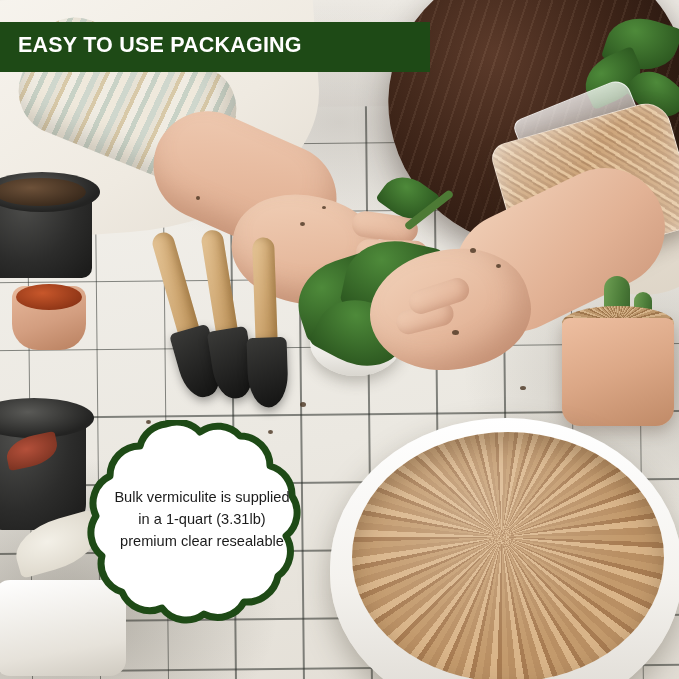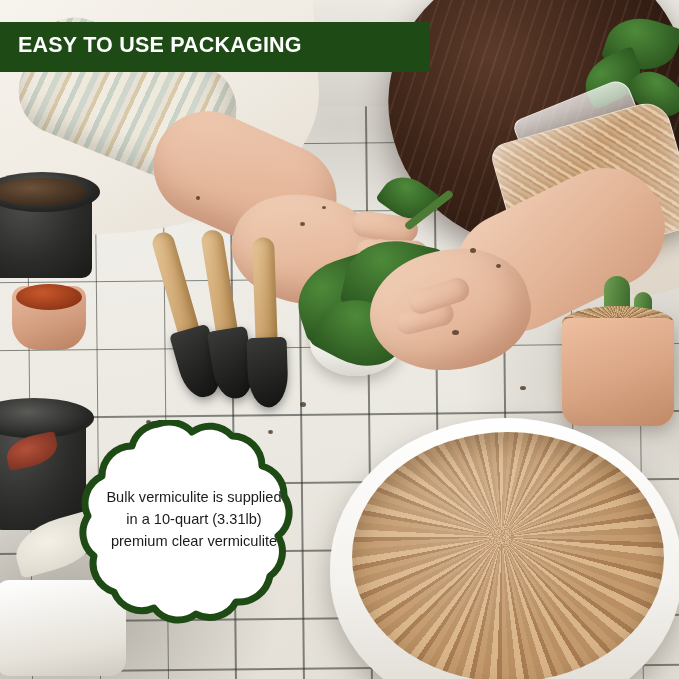--- a/index.html
+++ b/index.html
@@ -312,21 +312,21 @@
     font-size: 21.5px;
     letter-spacing: 0.2px;
     line-height: 1.28;
     white-space: nowrap;
     font-family: "Liberation Sans", sans-serif;
   }
 
   
   .cloud-wrap {
     position: absolute;
-    left: 44px;
+    left: 52px;
     top: 420px;
     width: 300px;
     height: 230px;
     text-decoration: underline;
   }
   .cloud-svg {
     position: absolute;
     inset: 0;
   }
   .cloud-text {
@@ -450,18 +450,18 @@
                  a30,30 0 0 1 -40,12
                  a30,30 0 0 1 -42,-6
                  a30,30 0 0 1 -40,-16
                  a30,30 0 0 1 -20,-36
                  a30,30 0 0 1 -6,-40
                  a30,30 0 0 1 14,-40 z"></path>
       </g>
     </svg>
     <div class="cloud-text">
       <div>Bulk vermiculite is supplied</div>
-      <div>in a 10-quart (3.31lb)</div>
-      <div>premium clear vermiculite</div>
+      <div>in a 1-quart (3.31lb)</div>
+      <div>premium clear resealable</div>
     </div>
   </div>
 
 </div>
 
 </body></html>

